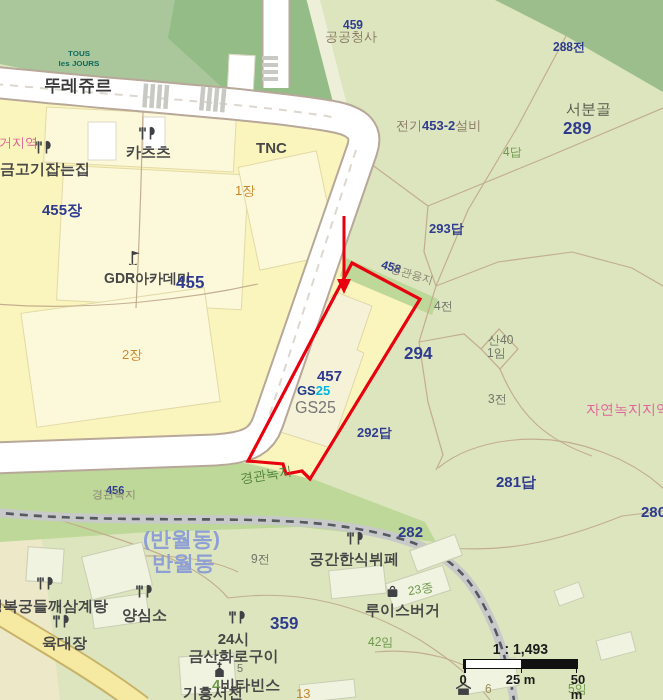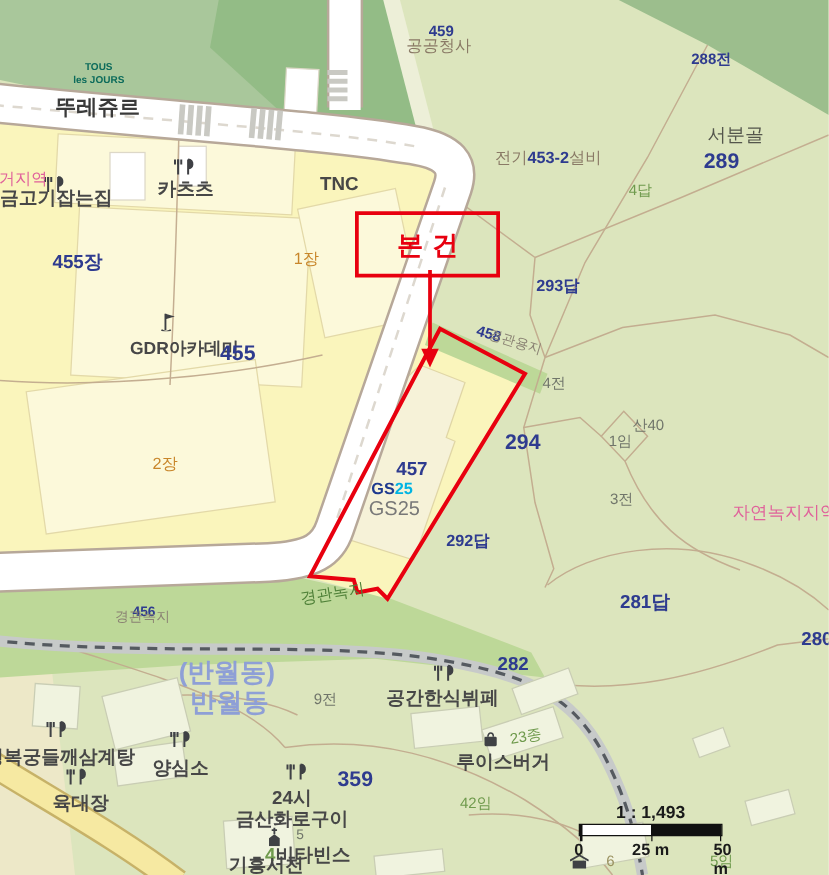--- a/index.html
+++ b/index.html
@@ -14,21 +14,21 @@
        font-family:"Liberation Sans","DejaVu Sans",sans-serif;background:#DCE5BD;}
   #base{position:absolute;left:0;top:0;}
   .lbl{position:absolute;white-space:nowrap;line-height:1.1;color:var(--c-text);font-size:13px;}
   .b{font-weight:bold;}
   .navy{color:var(--c-navy);font-weight:bold;}
   .gray2{color:var(--c-subtext);}
   .green{color:var(--c-green);}
   .greend{color:var(--c-green_dark);}
   .pink{color:var(--c-pink);}
   .purple{color:var(--c-purple);font-weight:bold;}
-  .orange{color:var(--c-orange);margin-top:16px;}
+  .orange{color:var(--c-orange);}
   .dong{color:var(--c-dong_blue);font-weight:bold;}
   .teal{color:var(--c-teal);font-weight:bold;}
   .zoneg{color:var(--c-zone_gray);}
   .browng{color:var(--c-brown_gray);}
   .olive{color:var(--c-olive_num);}
   .s8{font-size:8px;} .s11{font-size:11px;} .s12{font-size:12px;} .s13{font-size:13px;}
   .s14{font-size:14px;} .s15{font-size:15px;} .s16{font-size:16px;} .s17{font-size:17px;}
   .s21{font-size:21px;}
   .ctr{text-align:center;}
   .poi{font-weight:600;}
@@ -192,40 +192,40 @@
 </svg>
 
 <div class="lbl teal ctr s8" style="left:56px;top:49px;width:46px;line-height:1.3;">
   <div>TOUS</div>
       <div>les JOURS</div>
 </div>
 <div class="lbl b s17" style="left:44px;top:77px;color:#3A3A3A;">뚜레쥬르</div>
 <div class="lbl pink s13" style="left:-14px;top:136px;">주거지역</div>
 <div class="lbl poi s15" style="left:126px;top:144px;">카츠츠</div>
 <div class="lbl poi s15" style="left:256px;top:140px;">TNC</div>
-<div class="lbl poi s15" style="left:0px;top:151px;">금고기잡는집</div>
+<div class="lbl poi s15" style="left:0px;top:161px;">금고기잡는집</div>
 <div class="lbl orange s13" style="left:235px;top:184px;">1장</div>
 <div class="lbl navy s15" style="left:42px;top:202px;">455장</div>
 <div class="lbl poi s14" style="left:104px;top:271px;">GDR아카데미</div>
 <div class="lbl navy s17" style="left:176px;top:274px;">455</div>
 <div class="lbl orange s13" style="left:122px;top:348px;">2장</div>
 
 <div class="lbl browng s13" style="left:325px;top:30px;">공공청사</div>
 <div class="lbl navy s12" style="left:343px;top:19px;">459</div>
 <div class="lbl s13" style="left:396px;top:119px;">
   <span class="browng">전기</span><span class="navy">453-2</span><span class="browng">설비</span>
 </div>
 <div class="lbl navy s12" style="left:553px;top:41px;">288전</div>
 <div class="lbl s15" style="left:566px;top:101px;color:#54564C;">서분골</div>
 <div class="lbl navy s17" style="left:563px;top:120px;">289</div>
 <div class="lbl green s12" style="left:503px;top:146px;">4답</div>
 <div class="lbl navy s13" style="left:429px;top:222px;">293답</div>
 <div class="lbl gray2 s12" style="left:434px;top:300px;">4전</div>
 <div class="lbl navy s17" style="left:404px;top:332px;margin-top:13px;">294</div>
-<div class="lbl gray2 s12" style="left:506px;top:334px;text-align:right;">산40</div>
+<div class="lbl gray2 s12" style="left:488px;top:334px;text-align:right;">산40</div>
 <div class="lbl gray2 s12" style="left:487px;top:347px;">1임</div>
 <div class="lbl gray2 s12" style="left:488px;top:393px;">3전</div>
 <div class="lbl pink s14" style="left:586px;top:402px;">자연녹지지역</div>
 
 <div class="lbl navy s12" style="left:381px;top:261px;transform:rotate(17deg);">458</div>
 <div class="lbl zoneg s11" style="left:390px;top:268px;transform:rotate(17deg);">경관용지</div>
 <div class="lbl navy s15" style="left:317px;top:368px;">457</div>
 <div class="lbl s13" style="left:297px;top:384px;">
   <span class="gs">GS</span><span class="g25">25</span>
 </div>
@@ -255,23 +255,20 @@
 </div>
 <div class="lbl gray2 s11" style="left:237px;top:662px;">5</div>
 <div class="lbl s15" style="left:212px;top:677px;">
   <span class="green b">4</span><span class="poi">비타빈스</span>
 </div>
 <div class="lbl poi s15" style="left:183px;top:685px;">기흥서천</div>
 <div class="lbl orange s13" style="left:296px;top:687px;">13</div>
 <div class="lbl olive s12" style="left:485px;top:683px;">6</div>
 <div class="lbl green s12" style="left:568px;top:683px;">5임</div>
 
-<div id="callout-box">
-  <span>본건</span>
-</div>
 
 <div id="scalebar">
   <div id="sb-title">1 : 1,493</div>
   <div id="sb-bar">
     <div class="sb-tick" style="left:0;"></div>
     <div class="sb-tick" style="left:50%;"></div>
     <div class="sb-tick" style="right:0;"></div>
   </div>
   <div id="sb-labels">
     <span style="left:0;">0</span>

